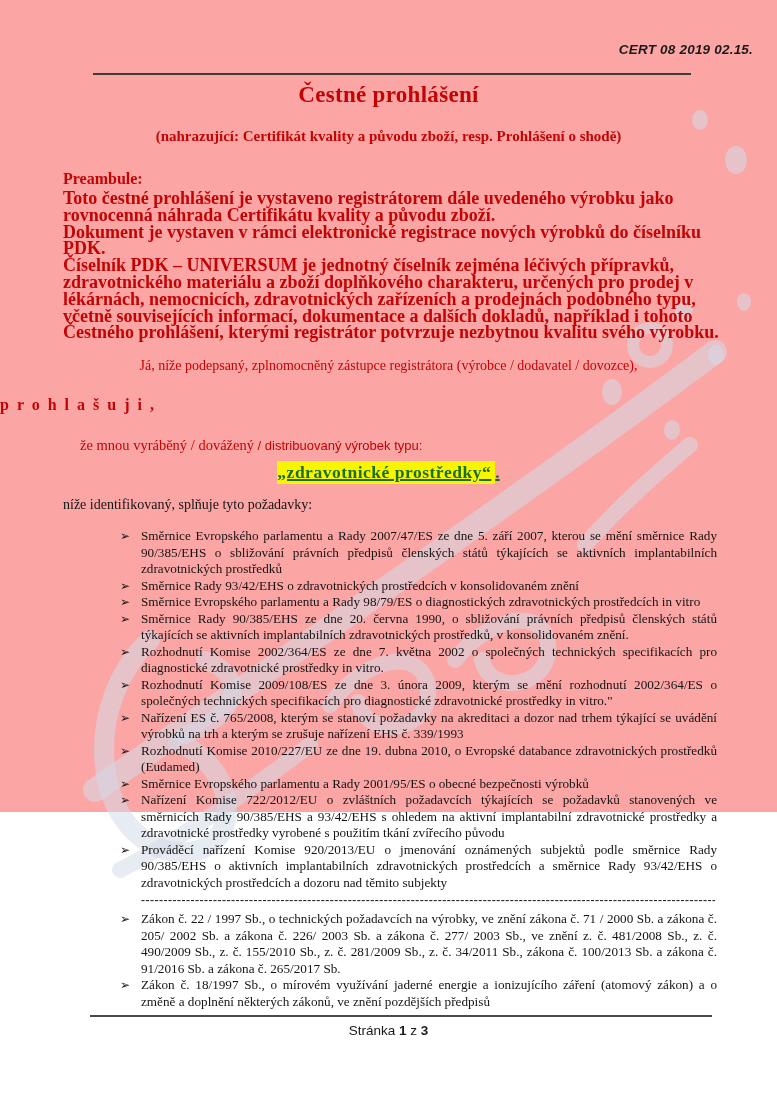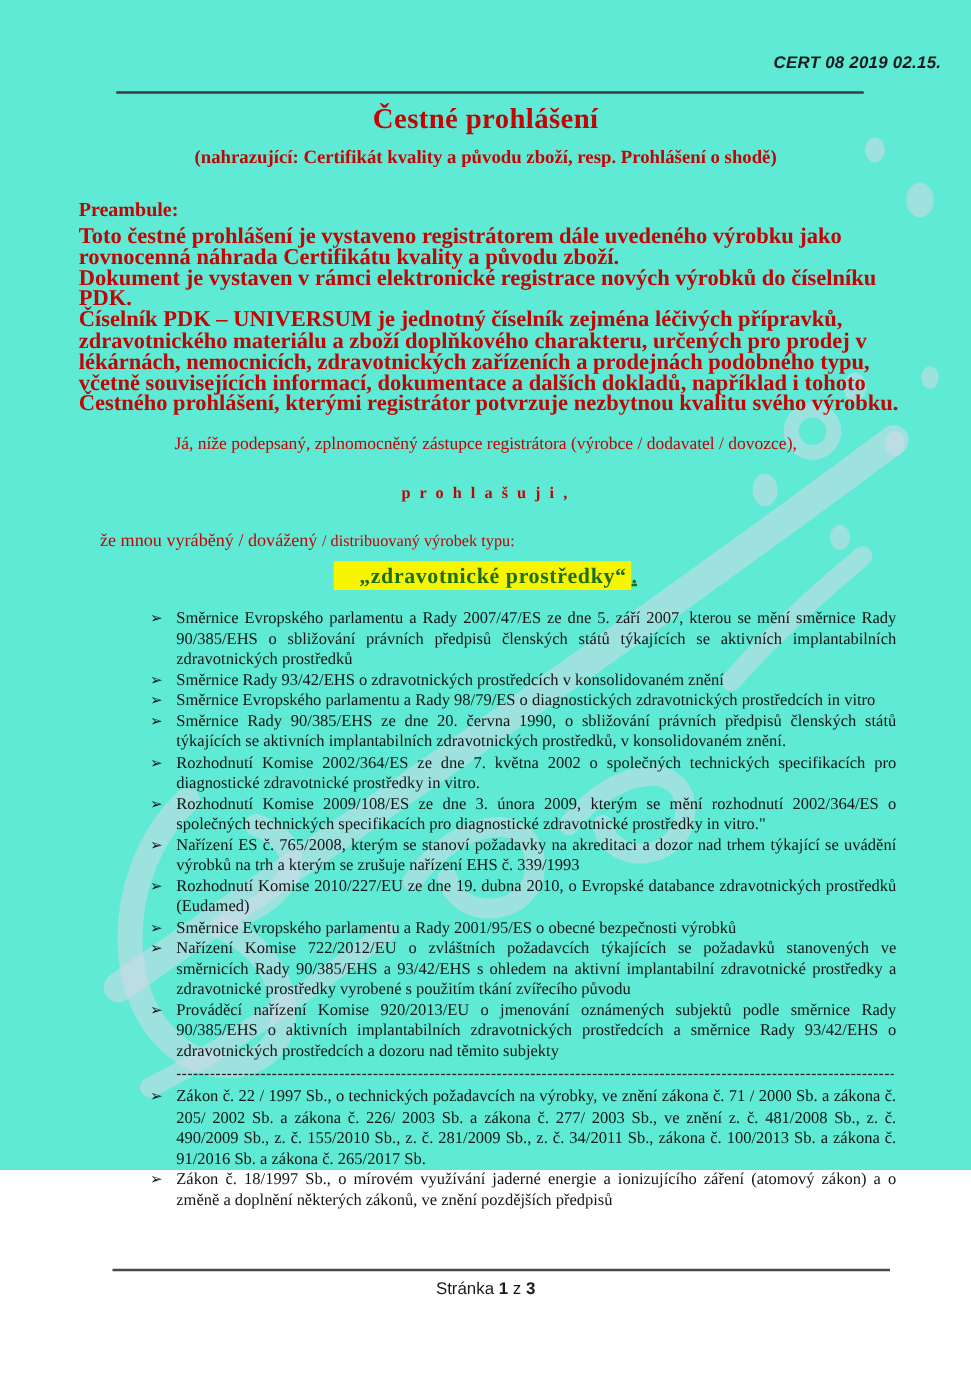--- a/index.html
+++ b/index.html
@@ -4,53 +4,54 @@
 <style>
   html,body{margin:0;padding:0;}
   body{
     width:777px;height:1100px;
     background:#ffffff;
     font-family:"Liberation Serif", serif;
     color:#111;
     overflow:hidden;
     position:relative;
   }
-  .page{position:relative;width:777px;height:936px;background:#5eead4;}
+  .page{position:relative;width:777px;height:812px;background:#fca5a5;}
   .watermark{position:absolute;left:0;top:0;width:777px;height:1100px;z-index:0;pointer-events:none;}
   .content{position:relative;z-index:1;}
 
   .doc-code{
     padding:42px 24px 0 0;
     text-align:right;
     font-family:"Liberation Sans", sans-serif;
     font-style:italic;font-weight:bold;
     font-size:13.5px;color:#1a1a1a;letter-spacing:.2px;
   }
   .top-rule{margin:16px 0 0 93px;width:598px;border-top:2px solid #3c3c3c;height:0;}
 
   .title{margin-top:7px;text-align:center;font-weight:bold;font-size:23px;color:#c10505;letter-spacing:.3px;}
-  .subtitle{margin-top:10px;text-align:center;font-weight:bold;font-size:15px;color:#c10505;}
+  .subtitle{margin-top:20px;text-align:center;font-weight:bold;font-size:15px;color:#c10505;}
 
   .preambule-h{margin:25px 0 2px 63px;font-weight:bold;font-size:16px;color:#c10505;}
   .preamble{margin:2px 56px 0 63px;font-weight:bold;font-size:18px;line-height:16.8px;color:#c10505;}
   .preamble p{margin:0;}
 
   .intro-line{margin-top:17px;text-align:center;font-size:14px;color:#c10505;}
-  .declare-word{margin-top:22px;text-align:center;font-weight:bold;font-size:13px;color:#c10505;letter-spacing:2px;}
+  .declare-word{margin-top:22px;font-weight:bold;font-size:16px;color:#c10505;letter-spacing:2px;}
 
   .product-line{margin:23px 0 0 80px;color:#c10505;font-size:14.5px;}
-  .product-alt{font-family:Liberation Serif, serif;font-size:13px;}
+  .product-alt{font-family:Liberation Sans, sans-serif;font-size:13px;}
 
   .hl-line{margin-top:8px;text-align:center;font-weight:bold;font-size:17.5px;}
   .hl{
     background:#f8f500;
     color:#1c6e1c;
+    text-decoration:underline;
     text-decoration-color:#1c6e1c;
     text-decoration-thickness:2px;
-    padding:1px 4px 2px 20px;
+    padding:1px 4px 2px 0;
     letter-spacing:.5px;
   }
   .hl-dot{color:#1c6e1c;text-decoration:underline;text-decoration-color:#1c6e1c;text-decoration-thickness:2px;font-weight:bold;}
 
   .req-intro{margin:14px 0 0 63px;font-size:14px;color:#141414;}
 
   .list{margin:15px 60px 0 120px;font-size:13.2px;line-height:16.5px;color:#141414;text-align:justify;}
   .item{position:relative;padding-left:21px;margin:0;}
   .bullet{position:absolute;left:0;top:0;font-size:12px;color:#141414;}
   .txt .b{font-weight:normal;}
@@ -112,20 +113,21 @@
     </div>
 
     <div class="intro-line">Já, níže podepsaný, zplnomocněný zástupce registrátora (výrobce / dodavatel / dovozce),</div>
 
     <div class="declare-word">p r o h l a š u j i ,</div>
 
     <div class="product-line"><span>že mnou vyráběný / dovážený </span><span class="product-alt"> / distribuovaný výrobek typu:</span></div>
 
     <div class="hl-line"><span class="hl">„zdravotnické prostředky“</span><span class="hl-dot">.</span></div>
 
+    <div class="req-intro">níže identifikovaný, splňuje tyto požadavky:</div>
 
     <div class="list">
 
     <div class="item">
           <span class="bullet">➢</span>
           <span class="txt"><span class="b">Směrnice Evropského parlamentu a Rady 2007/47/ES</span><span> ze dne 5. září 2007, kterou se mění směrnice Rady 90/385/EHS o sbližování právních předpisů členských států týkajících se aktivních implantabilních zdravotnických prostředků</span></span>
         </div>
         <div class="item">
           <span class="bullet">➢</span>
           <span class="txt"><span class="b">Směrnice Rady 93/42/EHS o zdravotnických prostředcích</span><span> v konsolidovaném znění</span></span>

